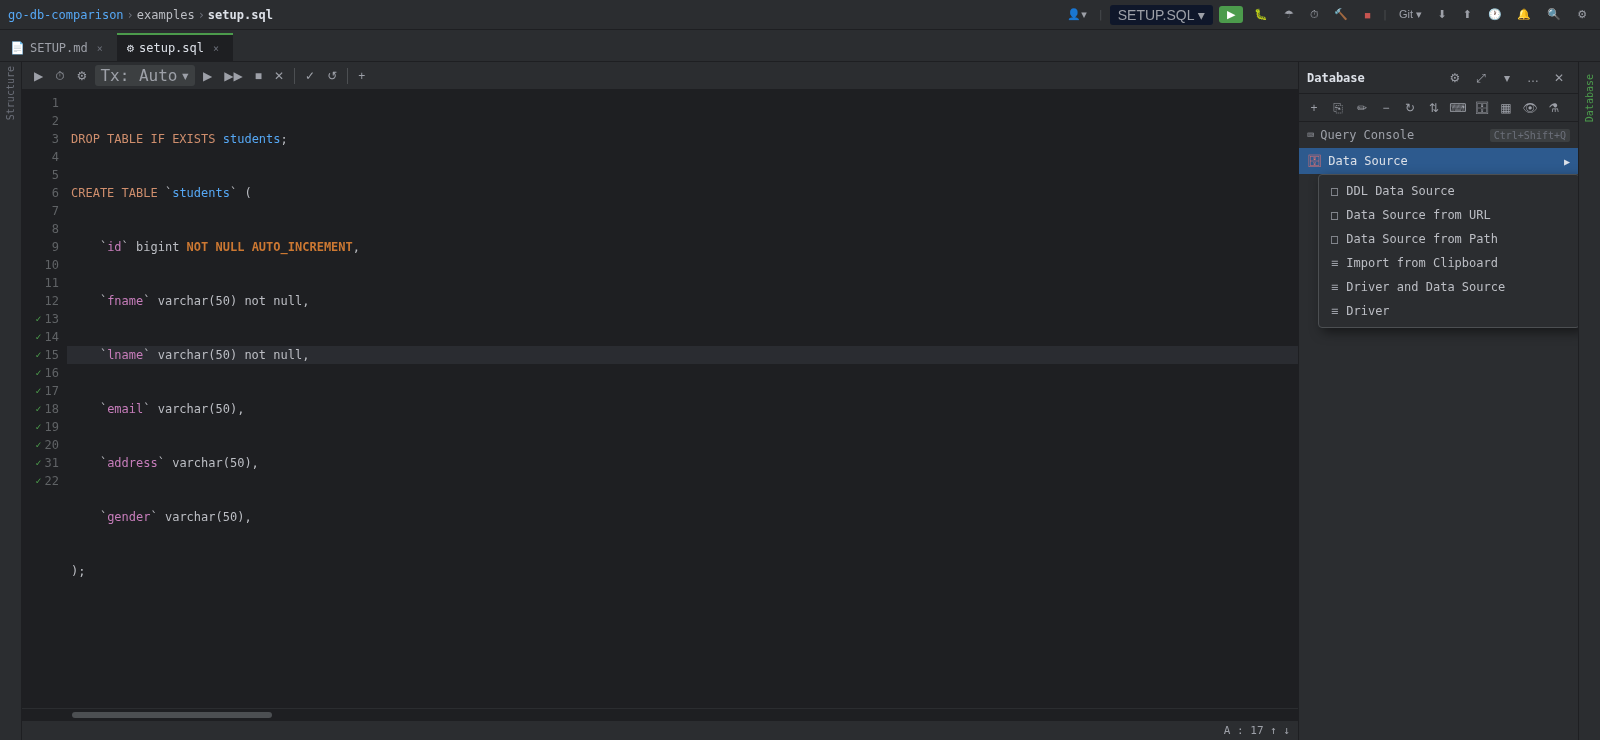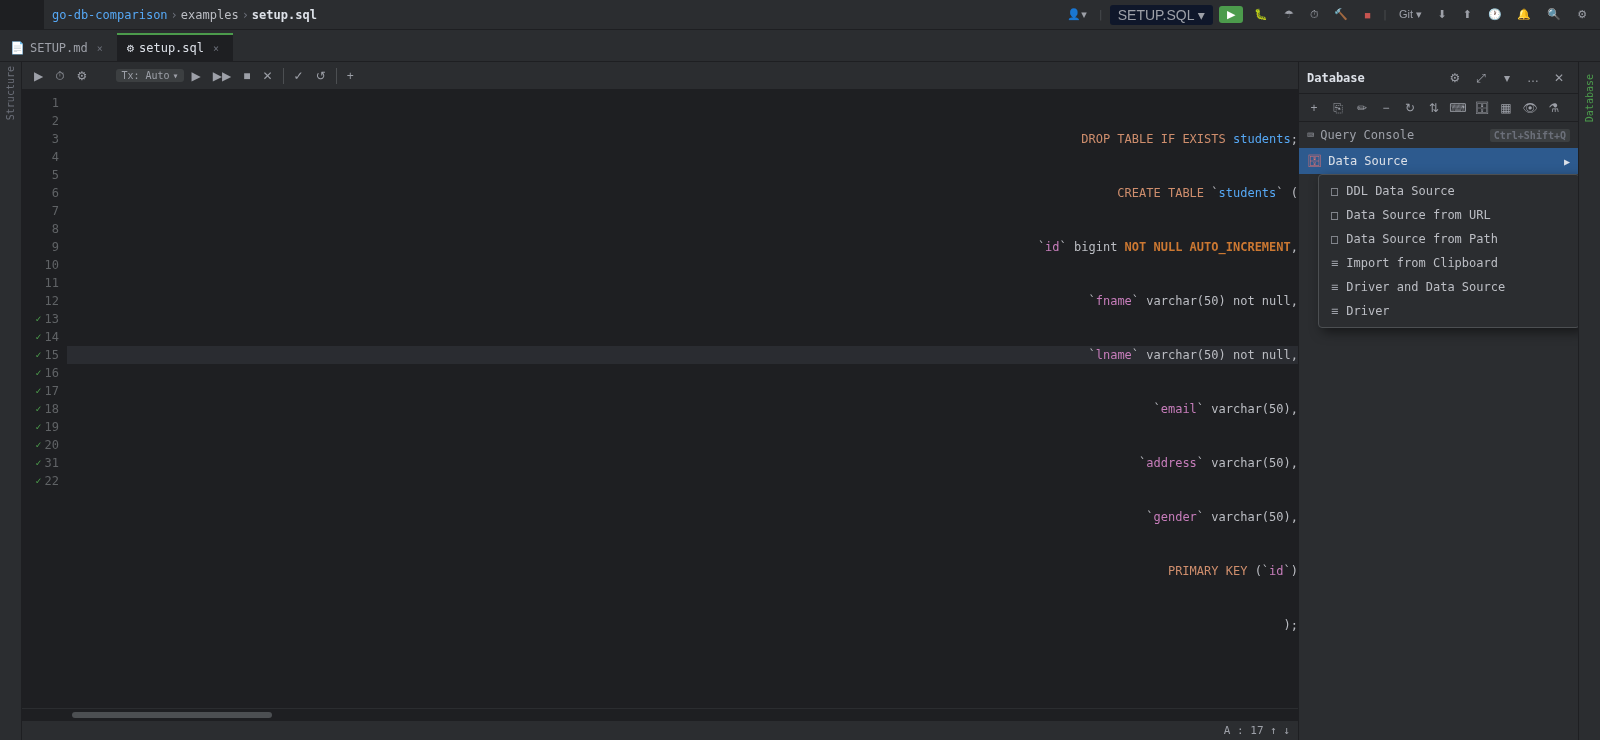--- a/index.html
+++ b/index.html
@@ -18,21 +18,20 @@
     
     .title-bar {
       height: 30px;
       background: #2b2d30;
       display: flex;
       align-items: center;
       padding: 0 8px;
       gap: 6px;
       border-bottom: 1px solid #1e1f22;
       flex-shrink: 0;
-      margin-left: 44px;
     }
     .title-bar-breadcrumb {
       display: flex;
       align-items: center;
       gap: 3px;
       font-size: 12px;
       color: #bcbec4;
     }
     .title-bar-breadcrumb .sep { color: #6c707a; }
     .title-bar-breadcrumb .bold { font-weight: bold; color: #dde1e8; }
@@ -138,29 +137,28 @@
     .editor-toolbar-btn {
       background: transparent;
       border: none;
       color: #9da0a8;
       cursor: pointer;
       padding: 2px 4px;
       font-size: 12px;
       border-radius: 3px;
     }
     .tx-label {
-      font-size: 10px;
+      font-size: 16px;
       color: #9da0a8;
       background: #3c3f41;
       padding: 1px 5px;
       border-radius: 3px;
       display: flex;
       align-items: center;
       gap: 3px;
-      margin-left: 21px;
     }
     .separator-v {
       width: 1px;
       height: 16px;
       background: #4c4f52;
       margin: 0 2px;
     }
 
     
     .code-editor {
@@ -195,21 +193,20 @@
       font-size: 12px;
       line-height: 18px;
       padding: 4px 0;
       white-space: pre;
       overflow-x: auto;
       color: #bcbec4;
     }
     .code-line {
       height: 18px;
       padding-left: 4px;
-      text-align: right;
     }
     .code-line.active-line { background: #2a2c31; }
     .kw { color: #cf8e6d; }
     .kw2 { color: #cc7832; font-weight: bold; }
     .tbl { color: #56a8f5; }
     .col { color: #c77dbb; }
 
     
     .pos-indicator {
       height: 20px;
@@ -281,21 +278,20 @@
       cursor: pointer;
       font-size: 12px;
       color: #9da0a8;
     }
     .kbd {
       font-size: 10px;
       color: #6c707a;
       background: #3c3f41;
       padding: 1px 4px;
       border-radius: 2px;
-      font-weight: bold;
     }
 
     
     .dropdown-panel {
       position: absolute;
       right: 0;
       top: 0;
       width: 262px;
       background: #2b2d30;
       border: 1px solid #4c4f52;
@@ -518,21 +514,20 @@
       </div>
       <div class="code-content">
         <div class="code-line"><span class="kw">DROP TABLE IF EXISTS</span> <span class="tbl">students</span>;</div>
         <div class="code-line"><span class="kw">CREATE TABLE</span> `<span class="tbl">students</span>` (</div>
         <div class="code-line">    `<span class="col">id</span>` bigint <span class="kw2">NOT NULL AUTO_INCREMENT</span>,</div>
         <div class="code-line">    `<span class="col">fname</span>` varchar(50) not null,</div>
         <div class="code-line active-line">    `<span class="col">lname</span>` varchar(50) not null,</div>
         <div class="code-line">    `<span class="col">email</span>` varchar(50),</div>
         <div class="code-line">    `<span class="col">address</span>` varchar(50),</div>
         <div class="code-line">    `<span class="col">gender</span>` varchar(50),</div>
-        <div class="code-line">    <span class="kw">PRIMARY KEY</span> (`<span class="col">id</span>`)</div>
         <div class="code-line">);</div>
         
         
         
         
         
         
         
         
         

